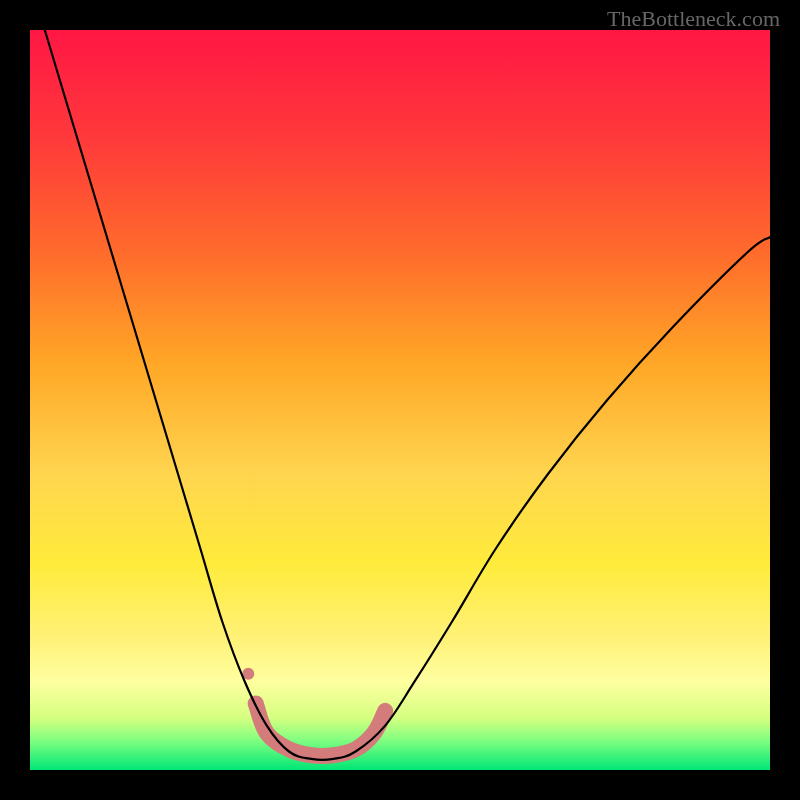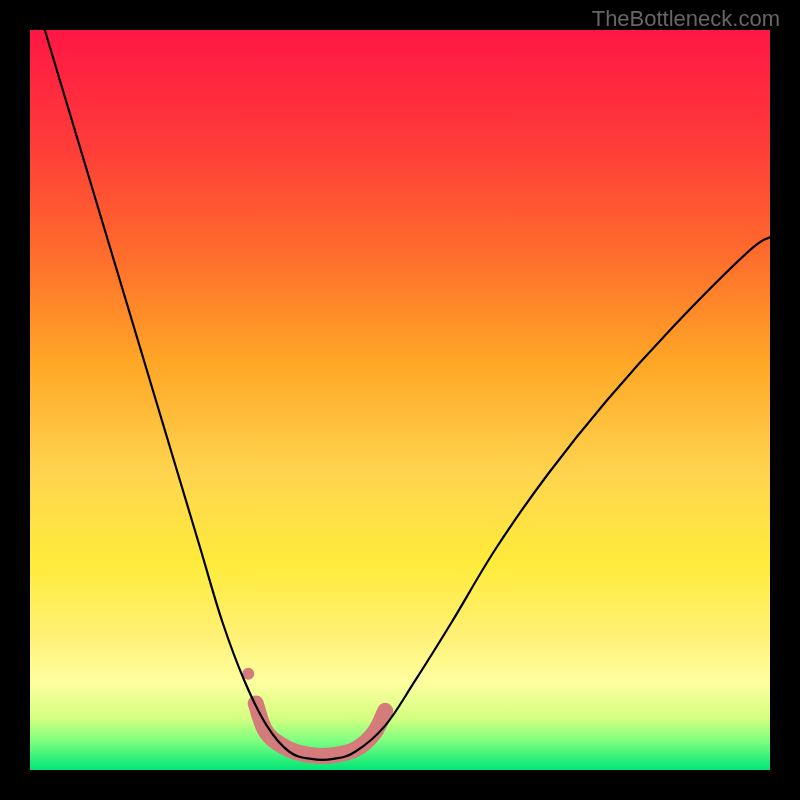--- a/index.html
+++ b/index.html
@@ -12,20 +12,21 @@
     position: relative;
   }
   .watermark {
     position: absolute;
     top: 6px;
     right: 20px;
     color: #666;
     font-size: 22px;
     font-weight: 500;
     z-index: 10;
+    font-family: Liberation Serif, serif;
   }
   .plot-area {
     position: absolute;
     top: 30px;
     left: 30px;
     width: 740px;
     height: 740px;
   }
   svg {
     display: block;

